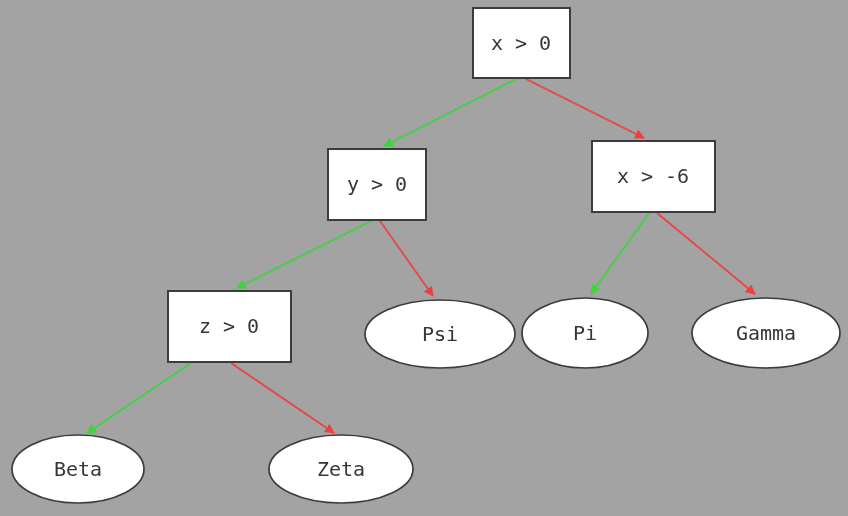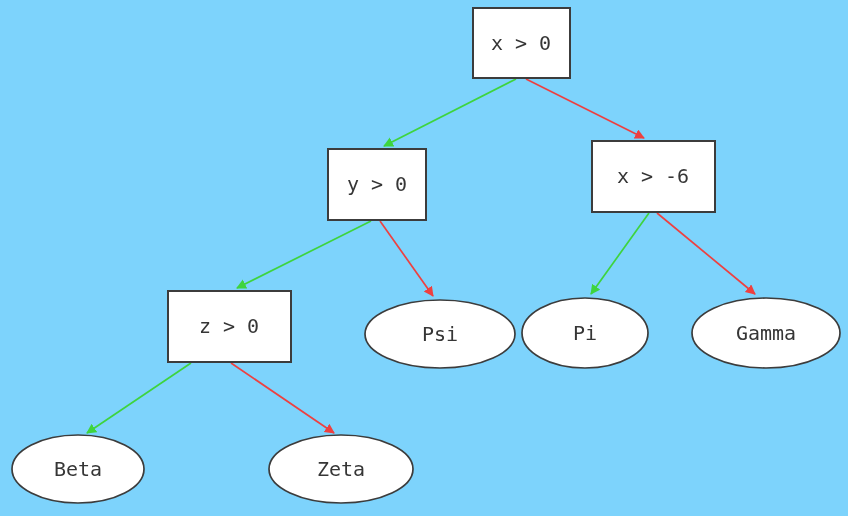--- a/index.html
+++ b/index.html
@@ -4,21 +4,21 @@
 <style>
   html, body {
     margin: 0;
     padding: 0;
     background: #ffffff;
   }
   .canvas {
     position: relative;
     width: 848px;
     height: 516px;
-    background: #7dd3fc;
+    background: #a3a3a3;
     font-family: "DejaVu Sans Mono", monospace;
   }
   svg text {
     font-family: "DejaVu Sans Mono", monospace;
     font-size: 20px;
     fill: #363636;
   }
   .decision-box {
     fill: #ffffff;
     stroke: #3c3c3c;

